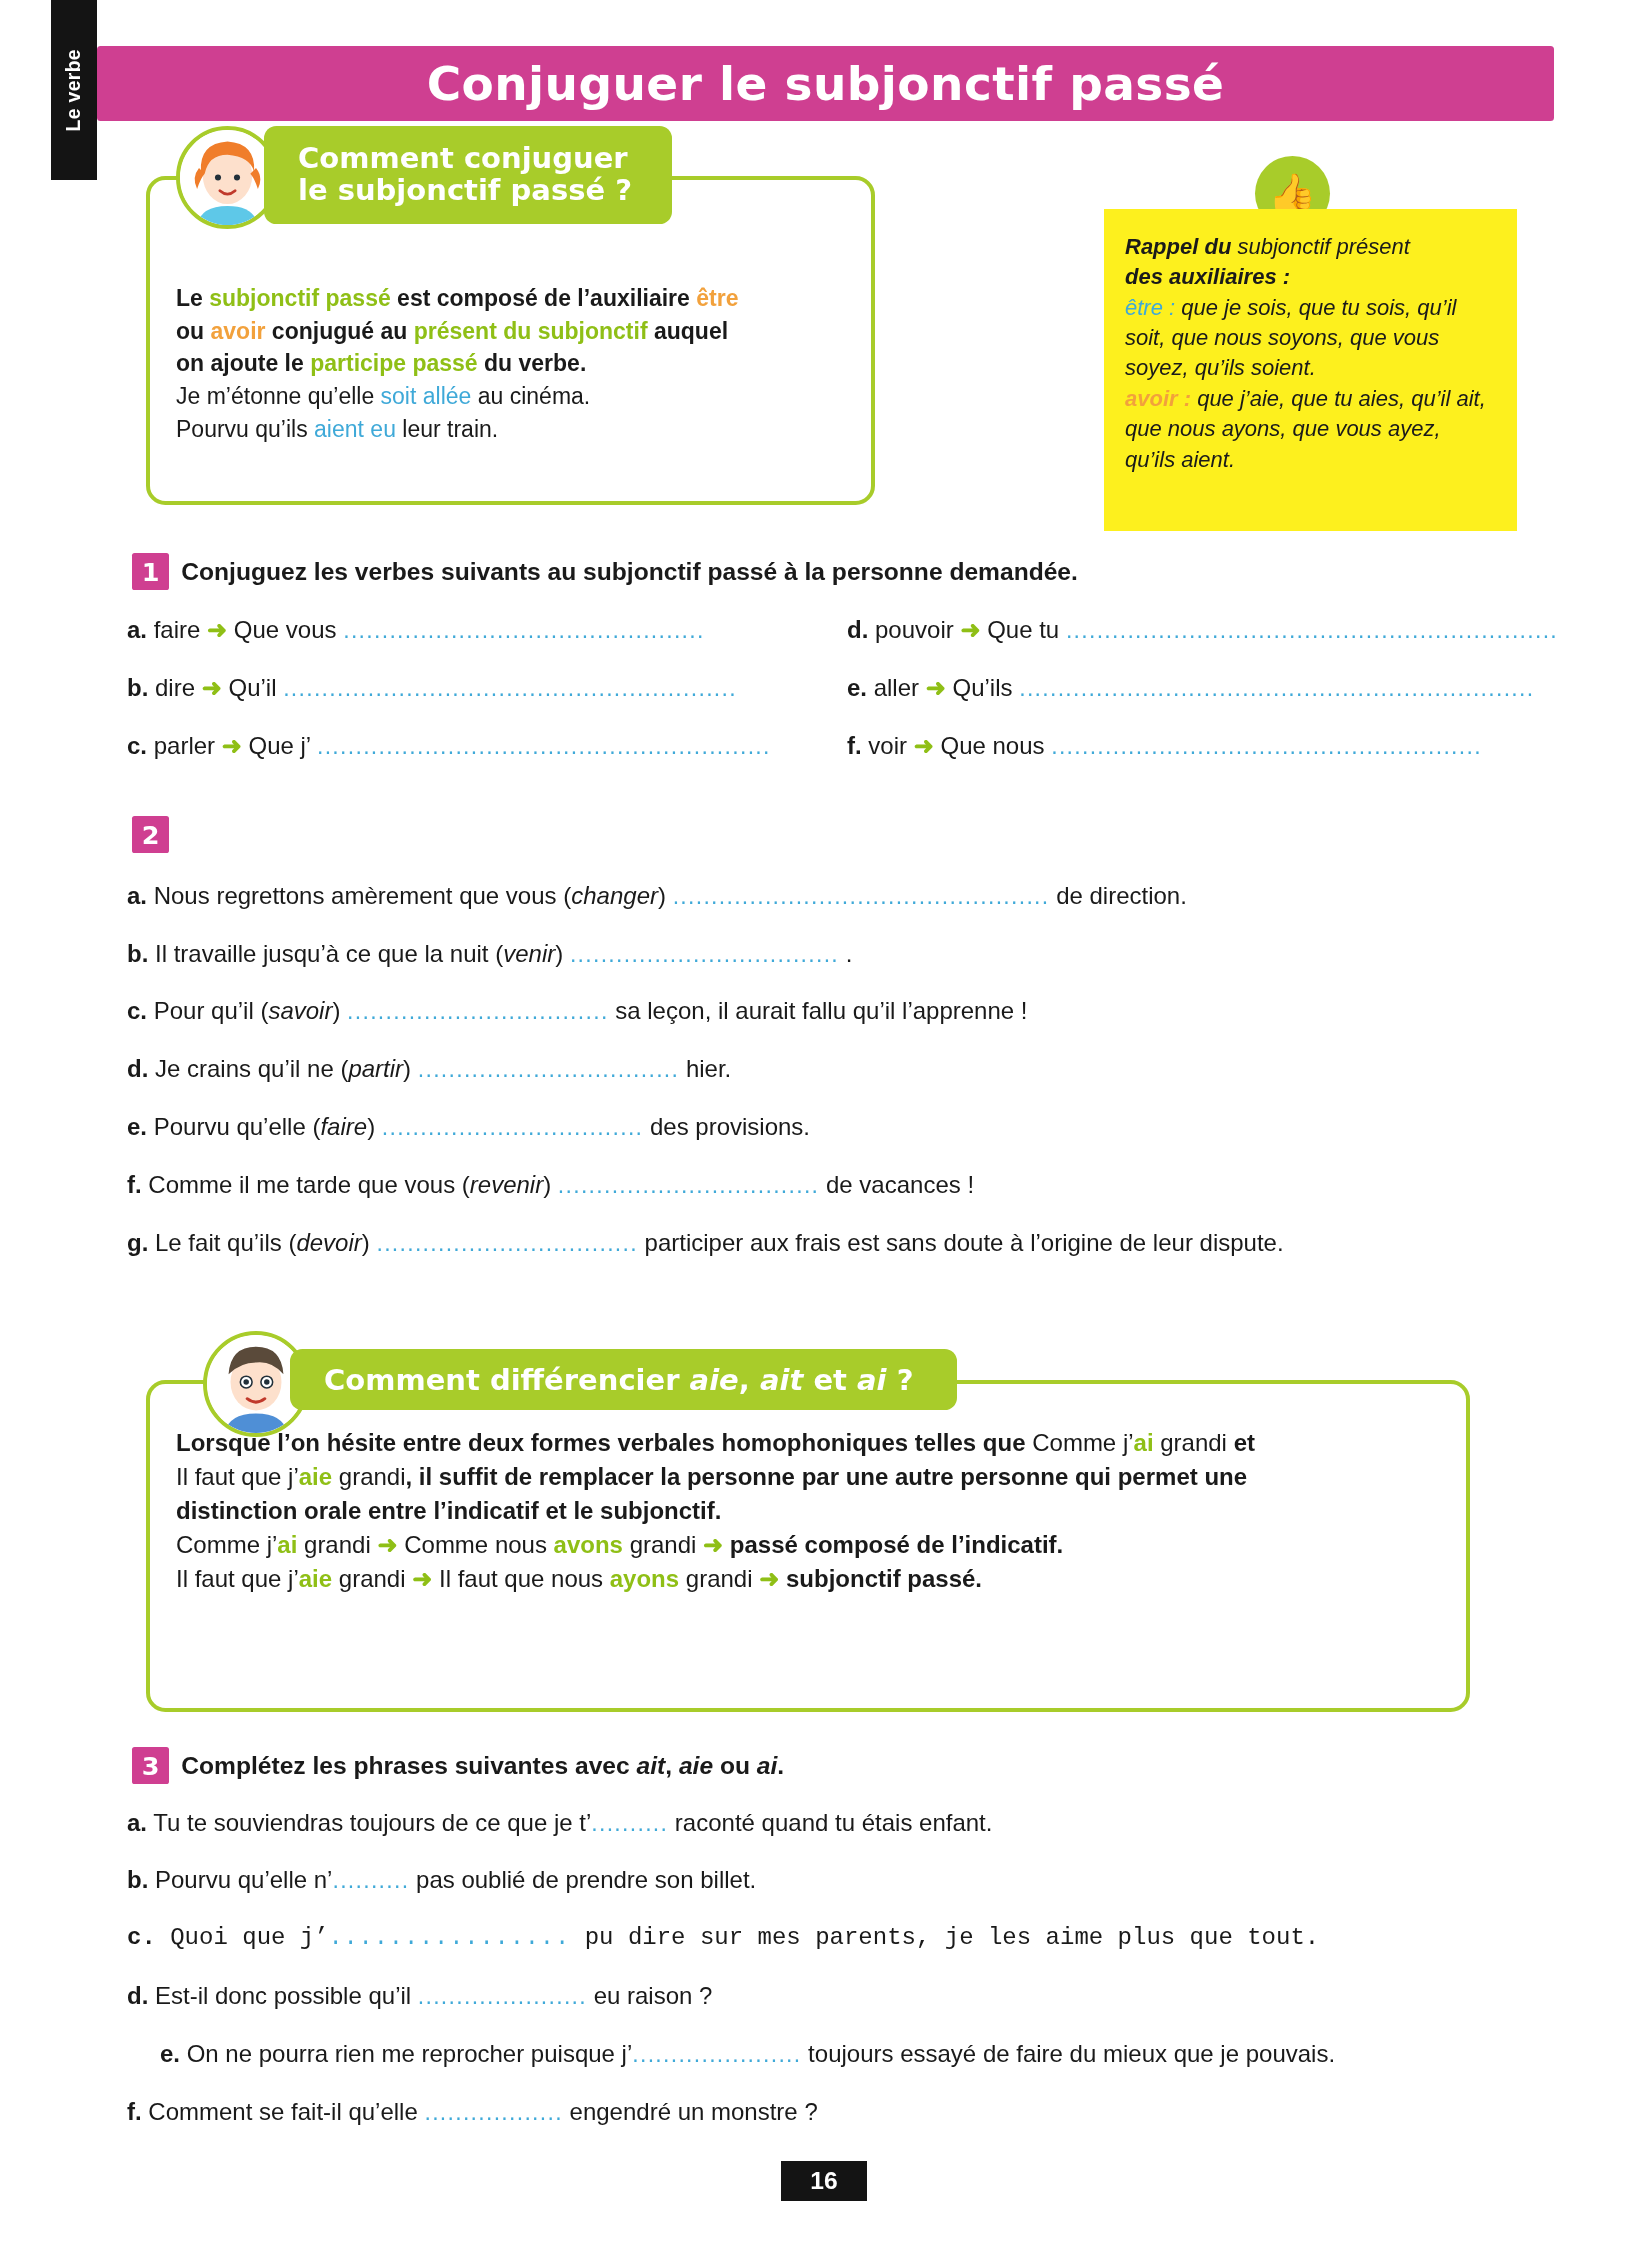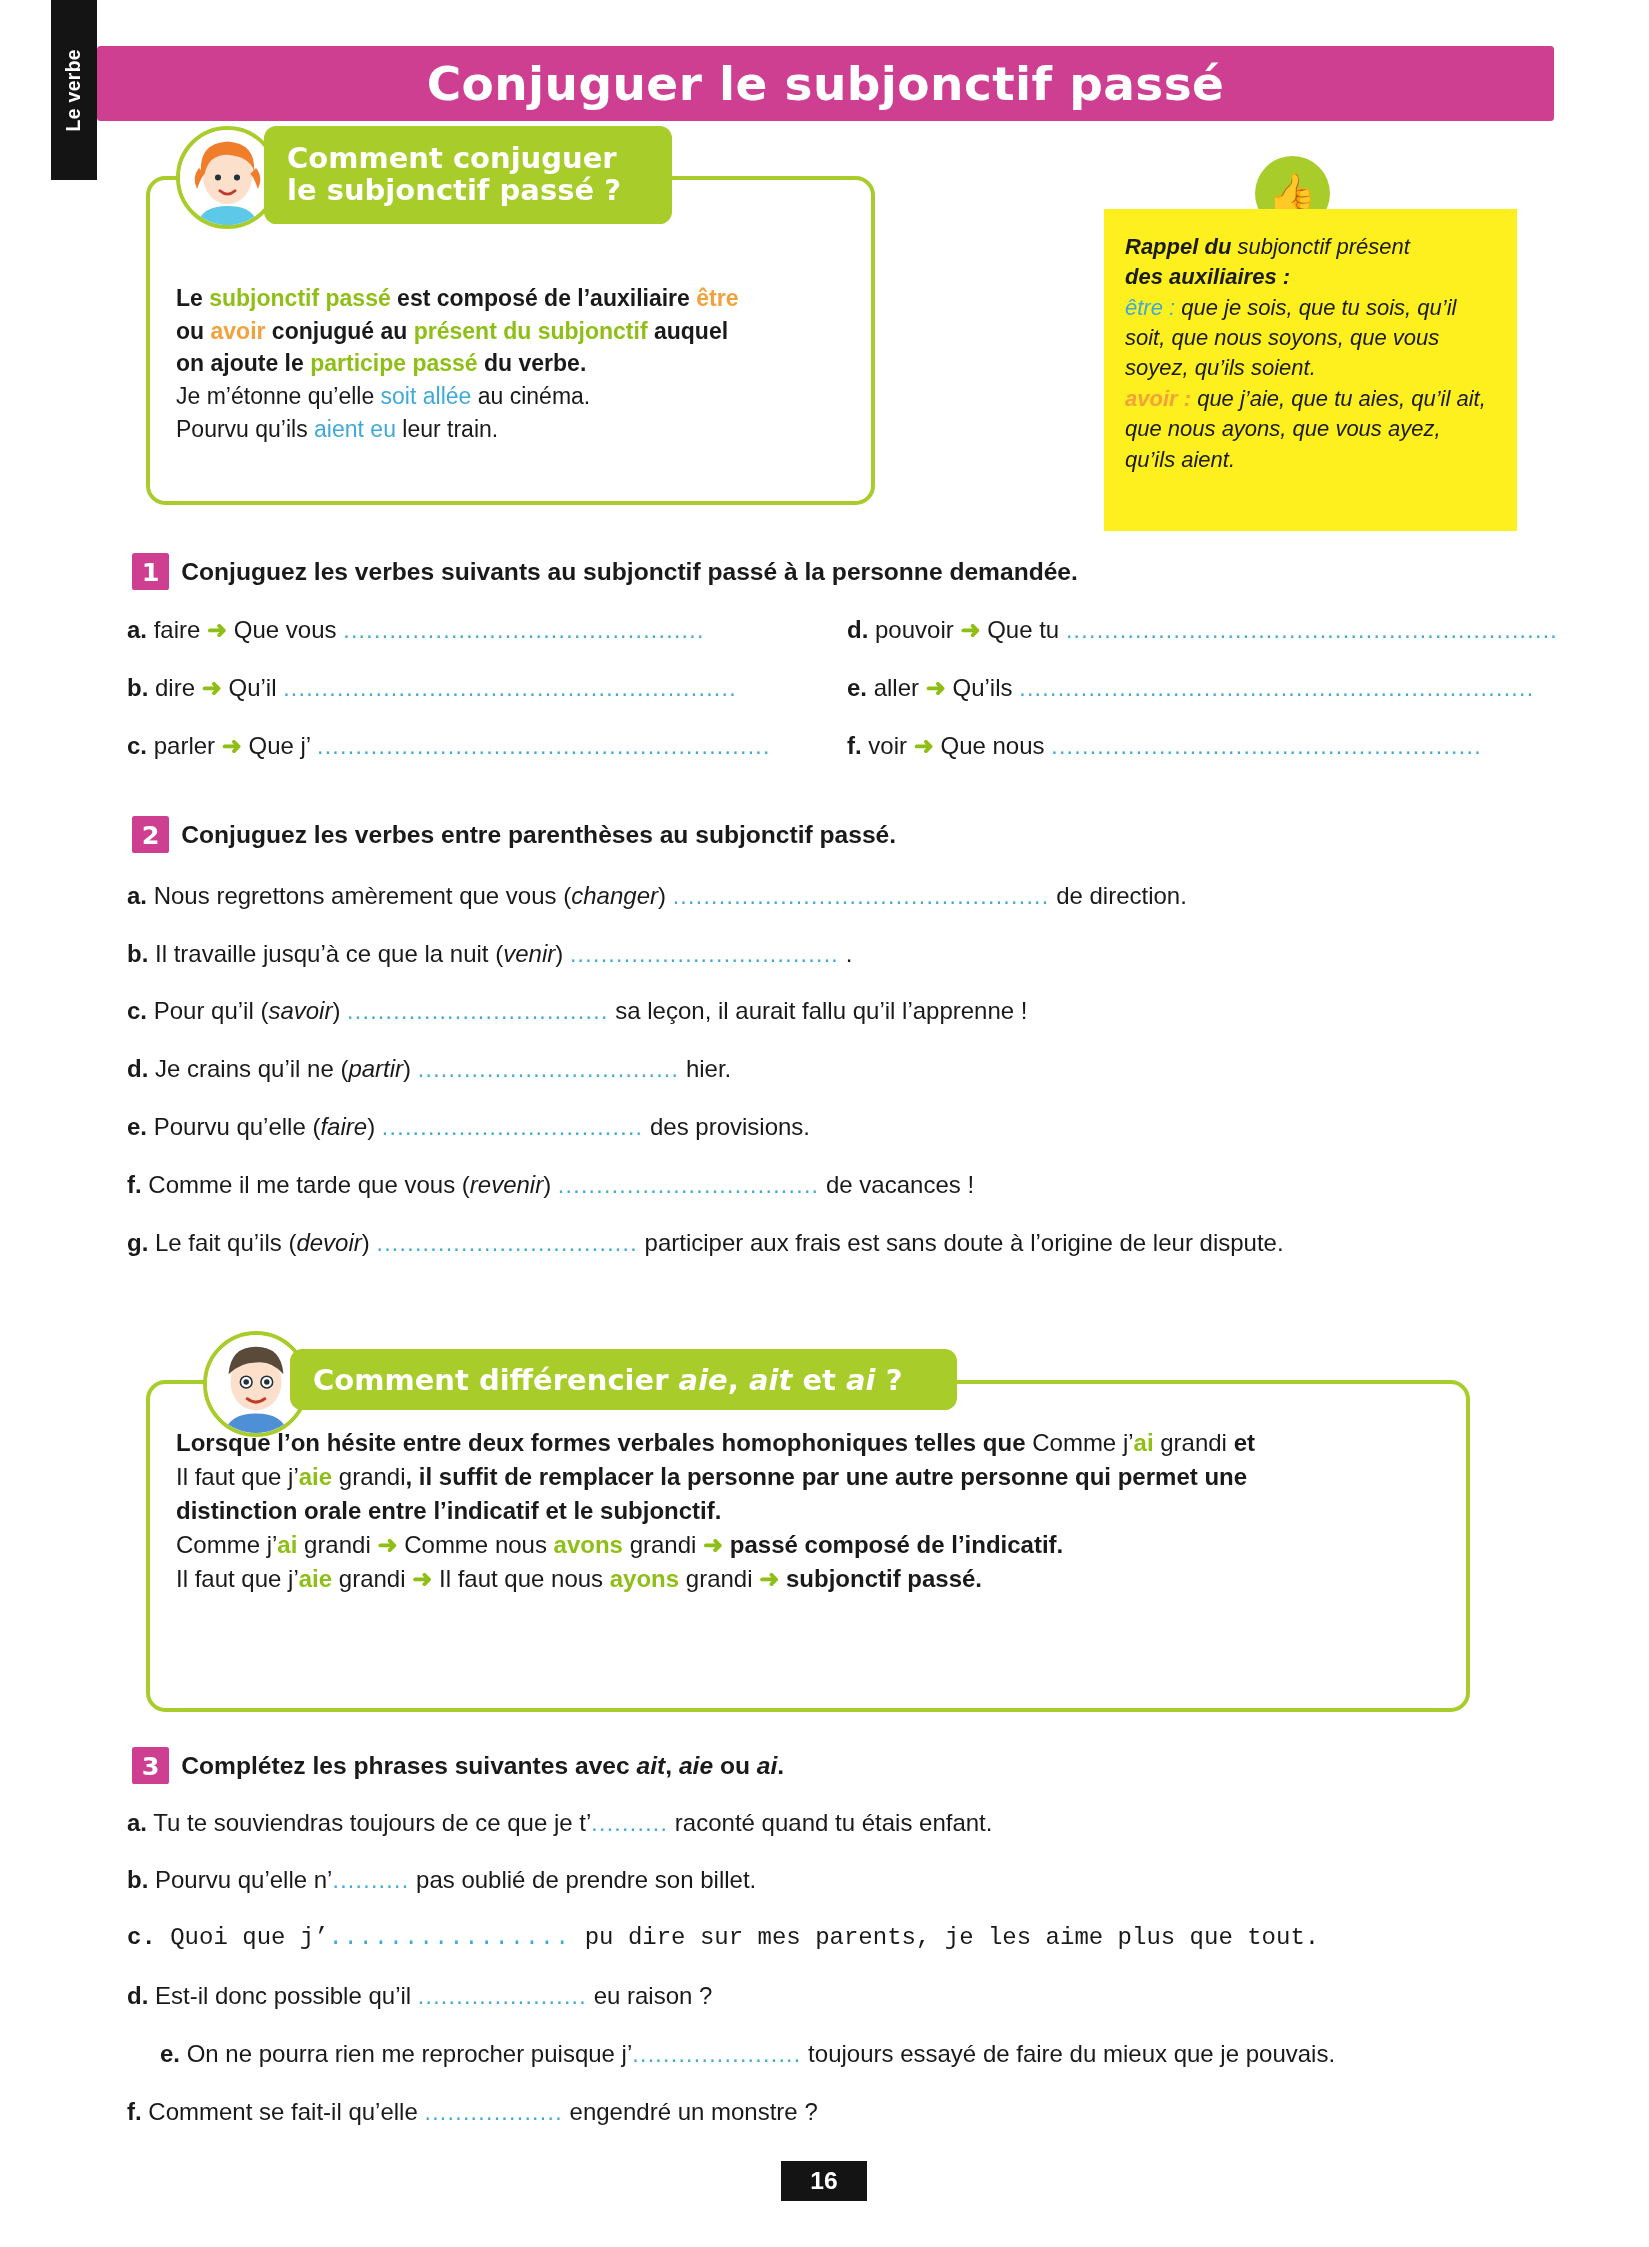--- a/index.html
+++ b/index.html
@@ -70,21 +70,21 @@
   #lesson1 { left: 146px; top: 176px; width: 729px; height: 329px; }
   #lesson2 { left: 146px; top: 1380px; width: 1324px; height: 332px; }
 
   .lesson-header {
     position: absolute;
     background: #a8cc2a;
     border-radius: 12.3px 12.3px 12.3px 12.3px;
     color: #ffffff;
     display: flex;
     align-items: center;
-    padding: 0 23px;
+    padding: 0 34px;
     box-sizing: border-box;
   }
   #lesson1 .lesson-header {
     left: 114px; top: -54px; width: 408px; height: 98px;
     line-height: 1.1;
   }
   #lesson2 .lesson-header {
     left: 140px; top: -35px; width: 667px; height: 61px;
   }
   .lesson-header .htxt {
@@ -317,21 +317,20 @@
 <div class="q" style="left:847px; top:730px;">
   <span class="lab">f.</span>
   <span>voir</span>
   <span class="arrow">➜</span>
   <span>Que nous</span>
   <span class="dots">........................................................</span>
 </div>
 
 <div class="ex-head" style="left:132px; top:816px;">
   <div class="ex-num">2</div>
-  <div class="ex-title">Conjuguez les verbes entre parenthèses au subjonctif passé.</div>
 </div>
 
 <div class="q" style="left:127px; top:880px;">
   <span class="lab">a.</span>
   <span>Nous regrettons amèrement que vous (</span><span class="it">changer</span><span>) </span><span class="dots">.................................................</span><span> de direction.</span>
 </div>
 <div class="q" style="left:127px; top:938px;">
   <span class="lab">b.</span>
   <span>Il travaille jusqu’à ce que la nuit (</span><span class="it">venir</span><span>) </span><span class="dots">...................................</span><span> .</span>
 </div>

